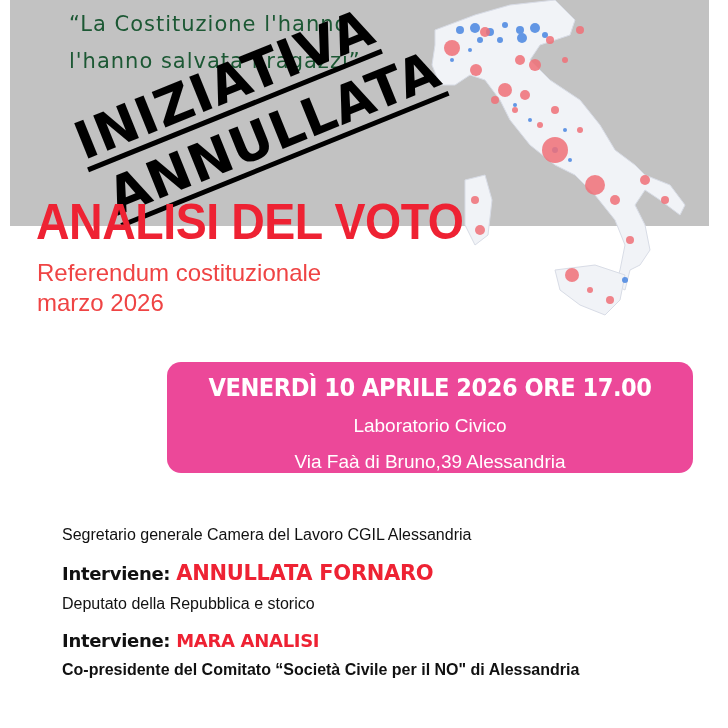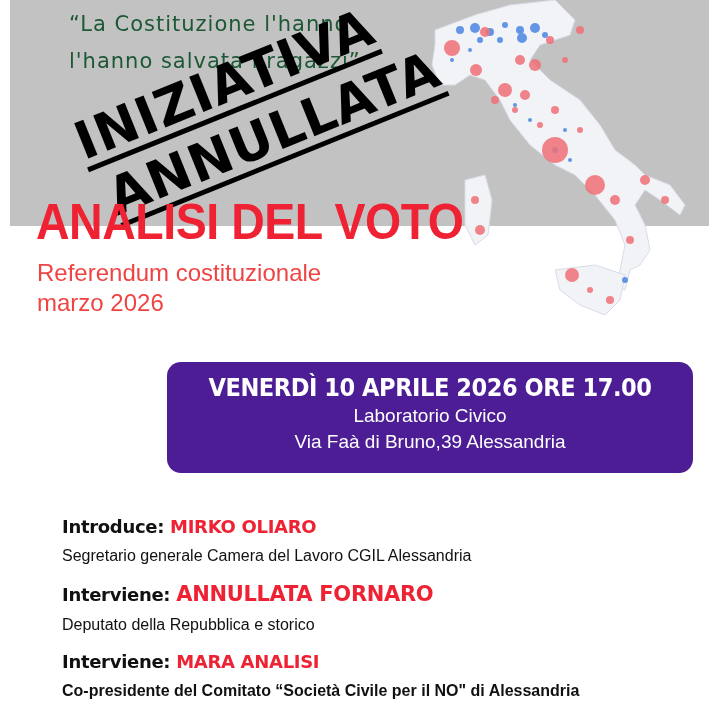--- a/index.html
+++ b/index.html
@@ -8,23 +8,23 @@
   .quote { position:absolute; left:69px; top:6px; color:#14532d; font-family:"DejaVu Sans", sans-serif; font-size:21px; line-height:37px; letter-spacing:1px; opacity:0.95; }
   .quote div { white-space:nowrap; }
   .map { position:absolute; left:380px; top:0; width:340px; height:330px; }
   .stamp { position:absolute; left:60px; top:55px; width:400px; height:120px; transform:rotate(-22deg); transform-origin:center; }
   .stamp-line { position:absolute; font-family:"DejaVu Sans", sans-serif; font-weight:bold; color:#000; font-size:52px; letter-spacing:1px; white-space:nowrap; }
   .stamp-line .ul { display:block; height:5px; background:#000; margin-top:-4px; }
   .stamp-1 { left:20px; top:-12px; }
   .stamp-2 { left:30px; top:52px; }
   .title { position:absolute; left:36px; top:193px; color:#ee2233; font-family:"Liberation Sans", sans-serif; font-weight:bold; font-size:50px; letter-spacing:-0.5px; transform:scaleX(0.93); transform-origin:left; white-space:nowrap; }
   .subtitle { position:absolute; left:37px; top:258px; color:#ef4444; font-size:24px; line-height:30px; }
-  .event-box { position:absolute; left:167px; top:362px; width:526px; height:111px; background:#4c1d95; border-radius:14px; color:#fff; text-align:center; }
+  .event-box { position:absolute; left:167px; top:362px; width:526px; height:111px; background:#ec4899; border-radius:14px; color:#fff; text-align:center; }
   .event-date { margin-top:12px; font-family:"DejaVu Sans", sans-serif; font-weight:bold; font-size:24px; letter-spacing:-0.5px; transform:scaleX(0.94); white-space:nowrap; }
-  .event-place { font-size:19px; line-height:24px; margin-top:2px; }
+  .event-place { font-size:19px; line-height:24px; margin-top:12px; }
   .speakers { position:absolute; left:62px; top:516px; }
   .speaker { margin-bottom:17px; }
   .speaker-head { font-family:"DejaVu Sans", sans-serif; font-weight:bold; font-size:18px; white-space:nowrap; letter-spacing:-0.3px; }
   .speaker-role-label { color:#111; }
   .speaker-name { color:#ee2233; }
   .speaker-name.big { font-size:21px; }
   .speaker-desc { font-size:16px; color:#111; margin-top:10px; white-space:nowrap; }
   .speaker-desc.bold { font-weight:bold; }
 </style>
 </head>
@@ -113,24 +113,20 @@
 </div>
 
 <div class="event-box">
   <div class="event-date">VENERDÌ 10 APRILE 2026 ORE 17.00</div>
   <div class="event-place">Laboratorio Civico</div>
   <div class="event-place">Via Faà di Bruno,39  Alessandria</div>
 </div>
 
 <div class="speakers">
   <div class="speaker">
-    <div class="speaker-head">
-      <span class="speaker-role-label">Introduce:</span>
-      <span class="speaker-name">MIRKO OLIARO</span>
-    </div>
     <div class="speaker-desc">Segretario generale Camera del Lavoro CGIL Alessandria</div>
   </div>
   <div class="speaker">
     <div class="speaker-head">
       <span class="speaker-role-label">Interviene:</span>
       <span class="speaker-name big">ANNULLATA FORNARO</span>
     </div>
     <div class="speaker-desc">Deputato della Repubblica e storico</div>
   </div>
   <div class="speaker">

